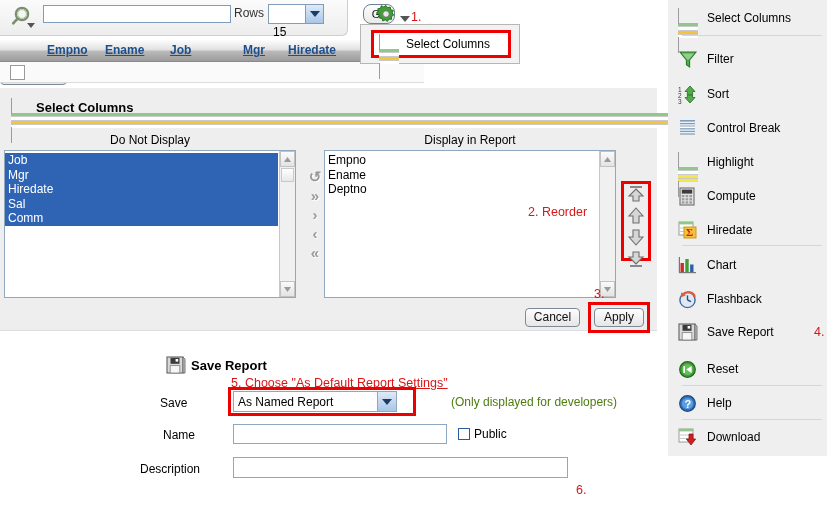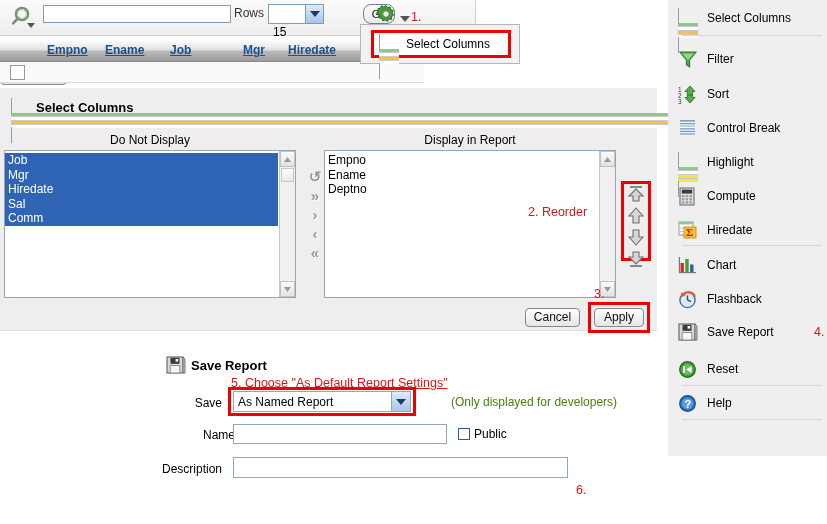--- a/index.html
+++ b/index.html
@@ -15,21 +15,21 @@
     overflow: hidden;
     background: #ffffff;
     font-size: 12px;
     color: #000000;
   }
 
   
   .toolbar {
     position: absolute;
     left: 0; top: 0;
-    width: 476px; height: 36px;
+    width: 348px; height: 36px;
     background: linear-gradient(#fbfbfb, #ededed);
     border: 1px solid #cfcfcf;
     border-top: none; border-left: none;
     border-radius: 0 0 6px 0;
     box-sizing: border-box;
   }
   .search-icon {
     position: absolute; left: 10px; top: 4px;
     width: 28px; height: 28px;
   }
@@ -246,21 +246,21 @@
     box-sizing: border-box;
   }
   .btn-sc-cancel { position: absolute; left: 525px; top: 308px; width: 55px; height: 19px; line-height: 17px; }
   .btn-sc-apply  { position: absolute; left: 594px; top: 308px; width: 50px; height: 19px; line-height: 17px; }
   .hl-box { position: absolute; border: 3px solid #ee0000; box-sizing: border-box; }
 
   
   .sr-title { position: absolute; left: 191px; top: 358px; font-size: 13px; font-weight: bold; }
   .sr-icon  { position: absolute; left: 166px; top: 356px; }
 
-  .frm-label { position: absolute; font-size: 12px; color: #000; text-align: right; }
+  .frm-label { position: absolute; font-size: 12px; color: #000; }
   .frm-input {
     position: absolute;
     background: #ffffff;
     border: 1px solid #8fa8c0;
     font-family: "Liberation Sans", sans-serif;
     font-size: 12px;
     box-sizing: border-box;
     padding: 1px 3px;
   }
   .frm-select {
@@ -483,21 +483,21 @@
       <rect x="9.6" y="3" width="2.6" height="2.6" fill="#ffffff"></rect>
       <rect x="4.2" y="9.6" width="9.6" height="7.4" fill="#f6f6f6" stroke="#8a8a8a" stroke-width="0.9"></rect>
       <polygon points="17,1 19,3.2 19,17 17,17" fill="#c4c4c4" stroke="#6d6d6d" stroke-width="0.9"></polygon>
     </svg>
   </span>
   <div class="sr-title">Save Report</div>
 
   <div class="ann ann-u" style="left:231px; top:376px;">5. Choose "As Default Report Settings"</div>
 
   <div class="frm-label" style="left:160px; top:396px; width:62px;">Save</div>
-  <div class="frm-select" style="left:233px; top:391px; width:178px; height:21px; display:flex; align-items:center;">
+  <div class="frm-select" style="left:233px; top:391px; width:164px; height:21px; display:flex; align-items:center;">
     <span style="flex:1;padding-left:4px;">As Named Report</span>
     <span style="width:18px;height:19px;background:linear-gradient(#dfeaf7,#a9c6e8);border-left:1px solid #8fa8c0;display:flex;align-items:center;justify-content:center;">
       <span class="caret-dn" style="position:static;border-top-color:#1b3c66;"></span>
     </span>
   </div>
   <div class="hl-box" style="left:228px; top:387px; width:188px; height:29px;"></div>
   <div style="position:absolute; left:451px; top:395px; font-size:12px; color:#4d7c0f;">(Only displayed for developers)</div>
 
   <div class="frm-label" style="left:163px; top:428px; width:72px;">Name</div>
   <input class="frm-input" style="left: 233px; top: 424px; width: 214px; height: 20px;" type="text" value="">
@@ -670,15 +670,27 @@
         <svg width="20" height="19" viewBox="0 0 20 19">
           <circle cx="9.5" cy="9.5" r="7.8" fill="#2f74c0" stroke="#1b4a84" stroke-width="1.2"></circle>
           <circle cx="9.5" cy="9.5" r="5.6" fill="#5d9ddd"></circle>
           <text x="6.6" y="13.8" font-family="Liberation Sans, sans-serif" font-size="11" font-weight="bold" fill="#ffffff">?</text>
         </svg>
       </span>
       <span>Help</span>
     </div>
     <div class="sb-sep" style="top:419px;"></div>
 
+    <div class="sb-item" style="top:422px;">
+      <span class="sb-icon">
+        <svg width="20" height="18" viewBox="0 0 20 18">
+          <rect x="1" y="1" width="14" height="13" fill="#ffffff" stroke="#9b9b9b" stroke-width="1"></rect>
+          <rect x="1" y="1" width="14" height="2.4" fill="#8fc98a"></rect>
+          <line x1="1" y1="7" x2="15" y2="7" stroke="#c9c9c9"></line>
+            <line x1="1" y1="10.5" x2="15" y2="10.5" stroke="#c9c9c9"></line>
+          <polygon points="11,6 15,6 15,11 17.6,11 13,17 8.4,11 11,11" fill="#cf2020" stroke="#8f1414" stroke-width="0.8"></polygon>
+        </svg>
+      </span>
+      <span>Download</span>
+    </div>
   </div>
 
 </div>
 
 </body></html>

